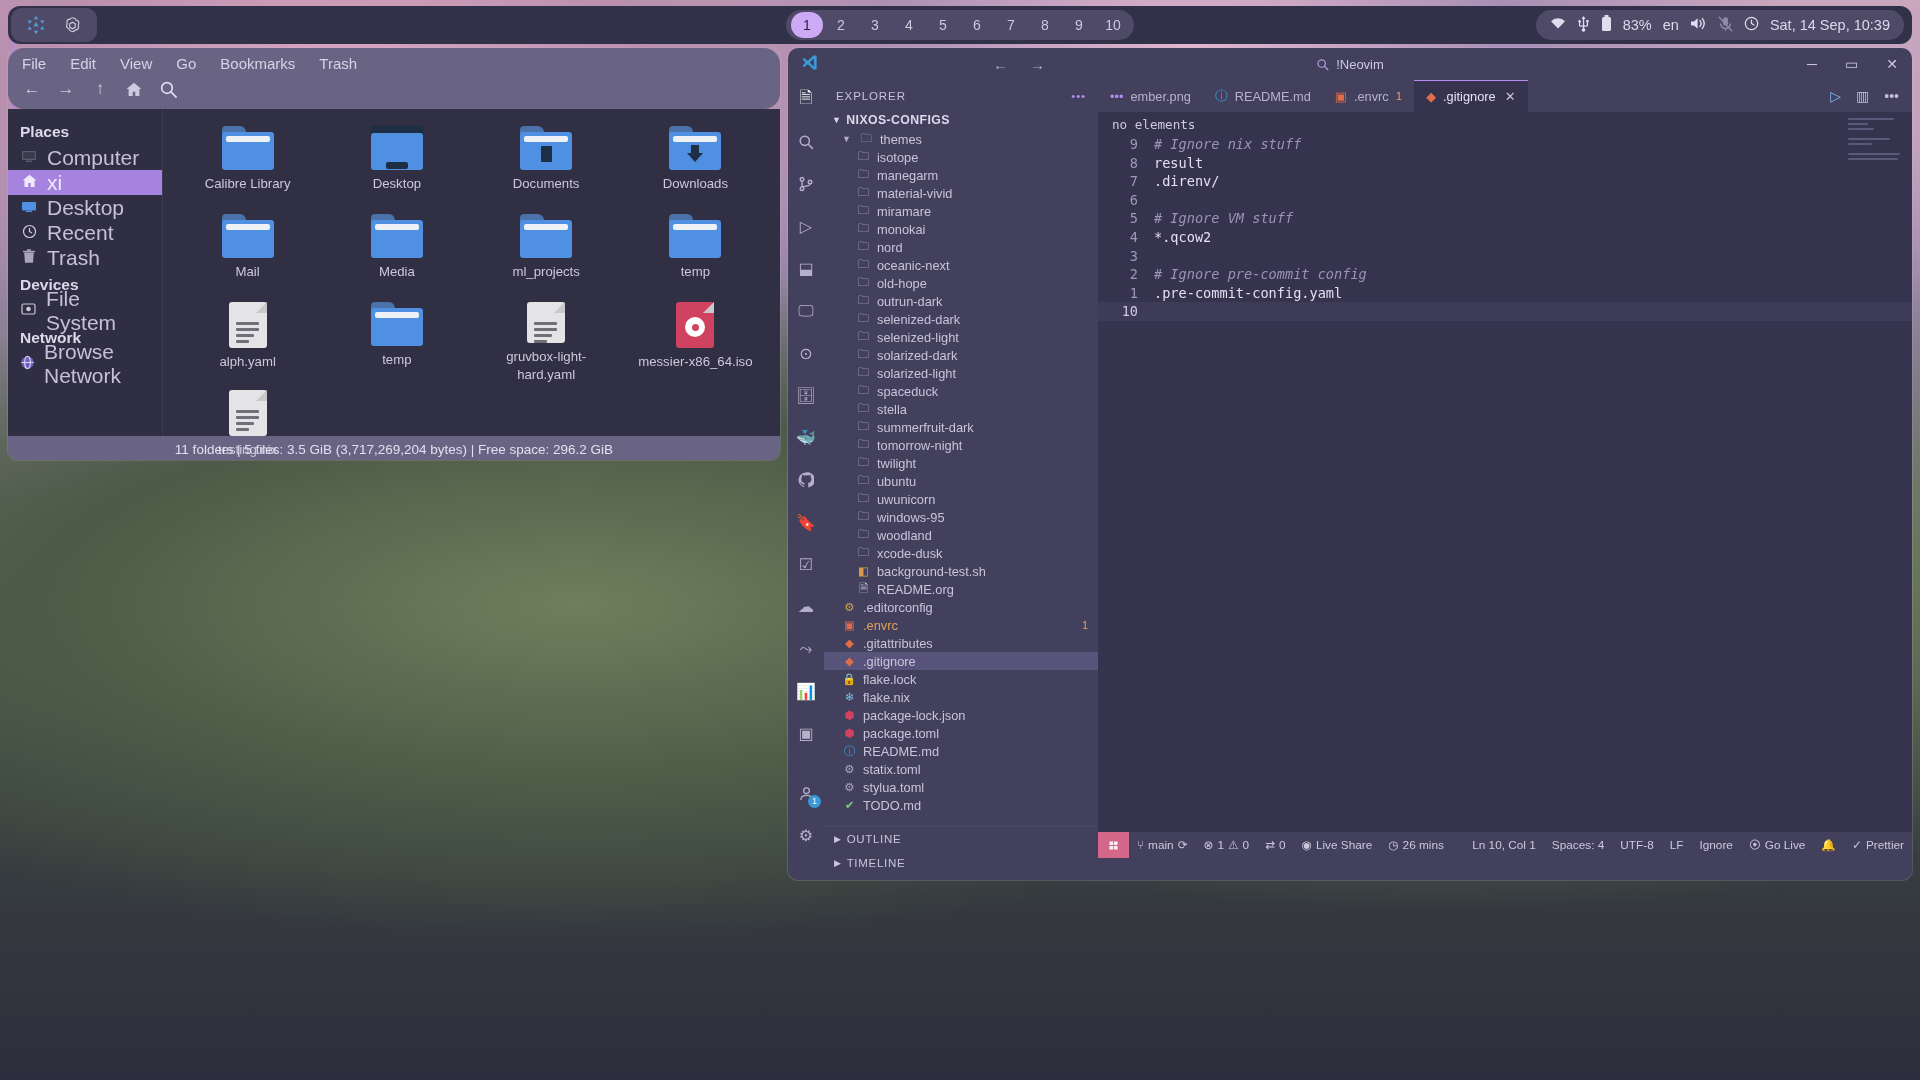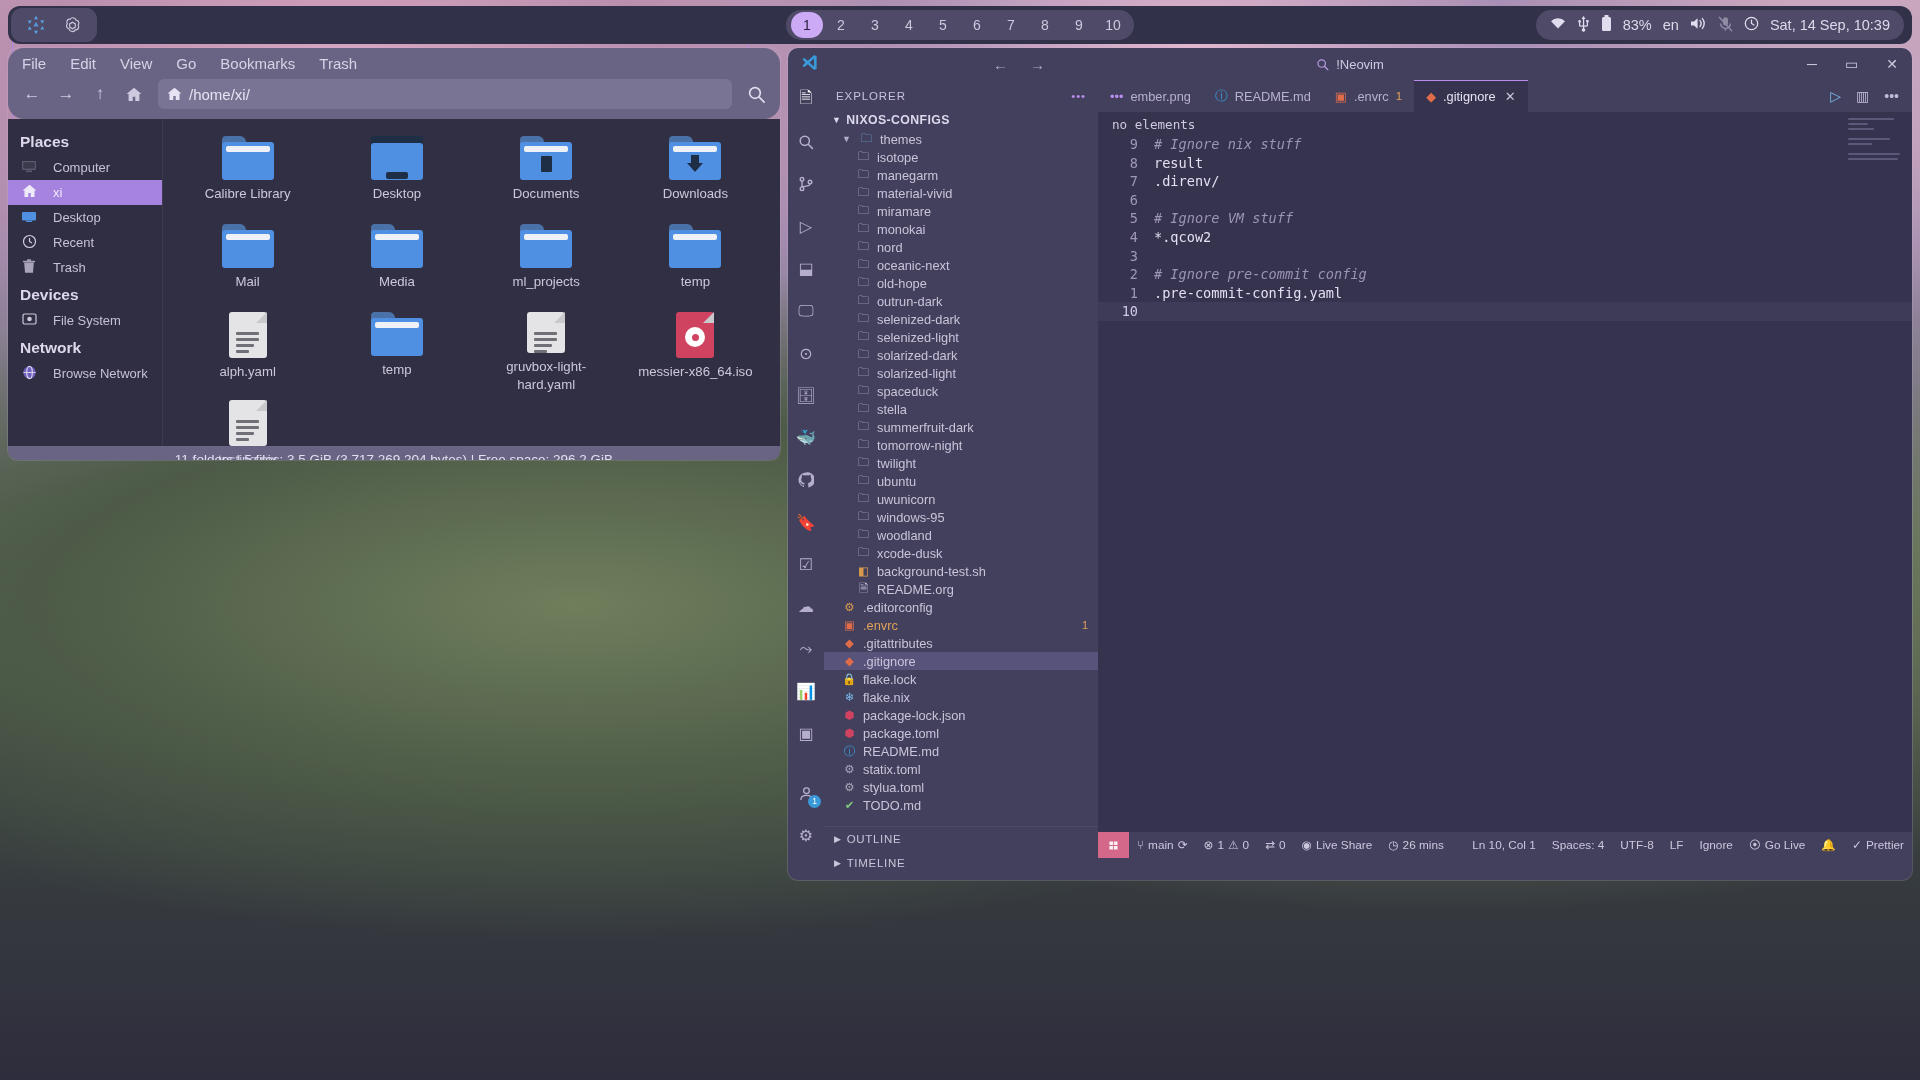--- a/index.html
+++ b/index.html
@@ -48,22 +48,22 @@
   #fm-menu { display: flex; gap: 24px; padding: 7px 14px 5px; font-size: 15px; color: #d7d2e6; }
   #fm-nav { display: flex; align-items: center; gap: 14px; padding: 2px 14px 10px; }
   .navbtn { width: 20px; height: 20px; display: flex; align-items: center; justify-content: center;
             color: #cfc9e0; font-size: 17px; }
   #pathbar { flex: 1; background: #7a7494; border-radius: 6px; height: 30px;
              display: flex; align-items: center; gap: 7px; padding: 0 9px;
              color: #e7e3f2; font-size: 15px; }
   #fm-body { display: flex; height: 327px; background: #312f43; }
   #fm-side { width: 155px; background: #302e42; padding-top: 8px; border-right: 1px solid #3d3a52; }
   .side-h { font-size: 15.5px; font-weight: bold; color: #ddd8ec; padding: 6px 12px 4px; }
-  .side-i { display: flex; align-items: center; gap: 15px; padding: 3px 12px;
-            font-size: 13px; color: #c6c0d8; height: 25px; }
+  .side-i { display: flex; align-items: center; gap: 9px; padding: 3px 12px;
+            font-size: 21px; color: #c6c0d8; height: 25px; }
   .side-i.sel { background: #a583df; color: #efeaf9; }
   .side-i .ic { width: 18px; text-align: center; font-size: 14px; }
   #fm-grid { flex: 1; padding: 12px 10px 0; display: grid;
              grid-template-columns: repeat(4, 1fr); align-content: start; }
   .fitem { display: flex; flex-direction: column; align-items: center; padding: 5px 2px 2px; height: 88px; }
   .fname { font-size: 13.2px; color: #cdc8dc; text-align: center; line-height: 1.32; margin-top: 5px;
            max-width: 124px; }
   .folder { width: 52px; height: 44px; position: relative; }
   .folder .tabp { position: absolute; left: 0; top: 0; width: 24px; height: 9px;
                   background: #4a72a8; border-radius: 4px 6px 0 0; }
@@ -278,26 +278,20 @@
     </div>
     <div id="fm-nav">
       <span class="navbtn">←</span>
       <span class="navbtn">→</span>
       <span class="navbtn">↑</span>
       <span class="navbtn">
         <svg width="16" height="15" viewBox="0 0 16 15" fill="#cfc9e0">
             <path d="M8 .8L.6 7h2v7h4.1V9.7h2.6V14h4.1V7h2z"></path>
           </svg>
       </span>
-      <div id="pathbar">
-        <svg width="15" height="14" viewBox="0 0 16 15" fill="#e7e3f2">
-            <path d="M8 .8L.6 7h2v7h4.1V9.7h2.6V14h4.1V7h2z"></path>
-          </svg>
-        <span>/home/xi/</span>
-      </div>
       <span class="navbtn">
         <svg width="19" height="19" viewBox="0 0 20 20" fill="none" stroke="#e0dbee" stroke-width="1.8">
           <circle cx="8.4" cy="8.4" r="5.6"></circle>
             <path d="M12.6 12.6L18 18" stroke-linecap="round"></path>
           </svg>
       </span>
     </div>
   </div>
   <div id="fm-body">
     <div id="fm-side">

